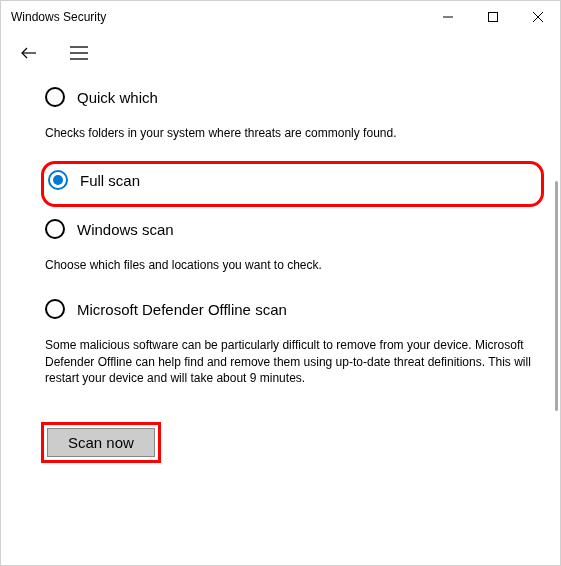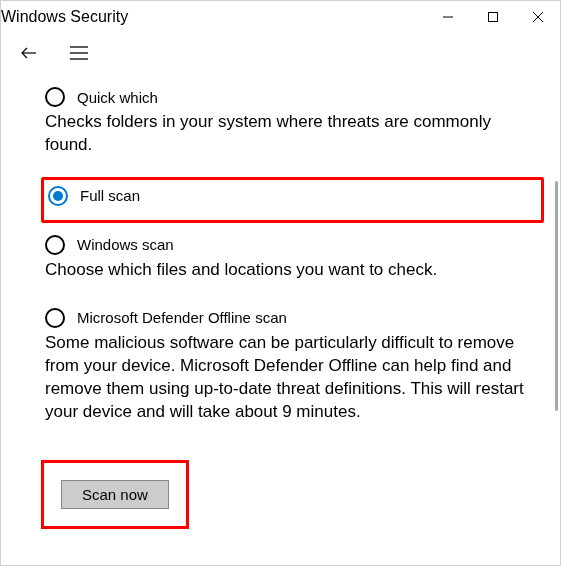--- a/index.html
+++ b/index.html
@@ -11,21 +11,22 @@
     height: 566px;
     overflow: hidden;
     position: relative;
     border: 1px solid #d0d0d0;
   }
   .titlebar {
     height: 32px;
     display: flex;
     align-items: center;
     justify-content: space-between;
-    font-size: 16px;
+    padding-left: 10px;
+    font-size: 12px;
     color: #000;
   }
   .titlebar .wincontrols {
     display: flex;
     height: 100%;
   }
   .wincontrols div {
     width: 45px;
     display: flex;
     align-items: center;
@@ -80,44 +81,44 @@
     position:absolute;
     top:3px; left:3px; right:3px; bottom:3px;
     background:#0078d4;
     border-radius:50%;
   }
   .opt-title {
     font-size: 15px;
     color: #000;
   }
   .opt-desc {
-    font-size: 17px;
-    color: #000;
-    margin-top: 4px;
+    font-size: 12px;
+    color: #000;
+    margin-top: 18px;
     line-height: 1.35;
     padding-right: 6px;
   }
   .highlight {
     border: 3px solid #ff0000;
-    border-radius: 2px;
+    border-radius: 14px;
   }
   .scan-btn {
     display:inline-block;
     background:#cccccc;
     border:1px solid #888;
     padding: 5px 20px;
     font-size: 15px;
     color:#000;
     font-family: inherit;
     margin: 10px 0 0 4px;
   }
   .scan-highlight {
     display:inline-block;
     border:3px solid #ff0000;
-    padding:17px;
+    padding:3px;
     margin-top:16px;
     margin-bottom:20px;
   }
   
   .scrollhint {
     position:absolute;
     right:2px;
     top:180px;
     width:3px;
     height:230px;

